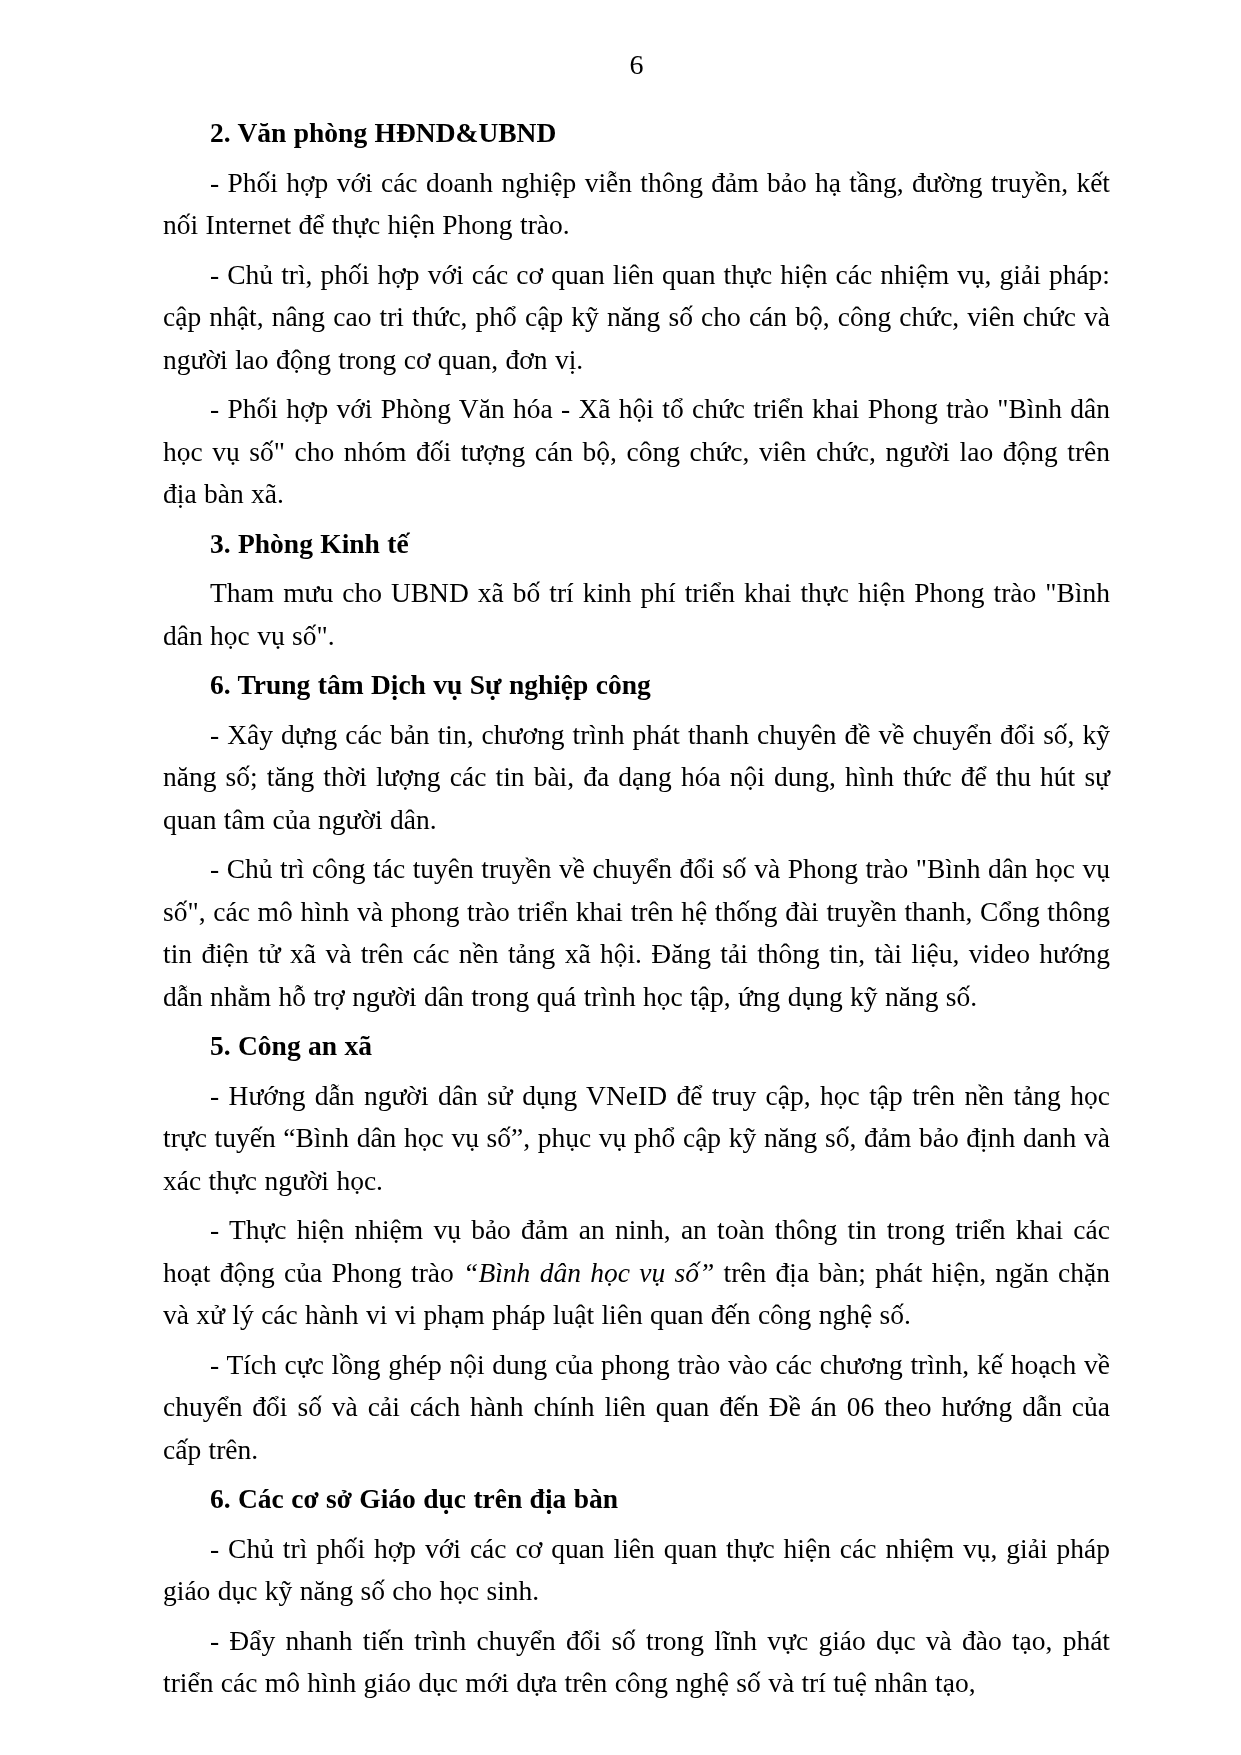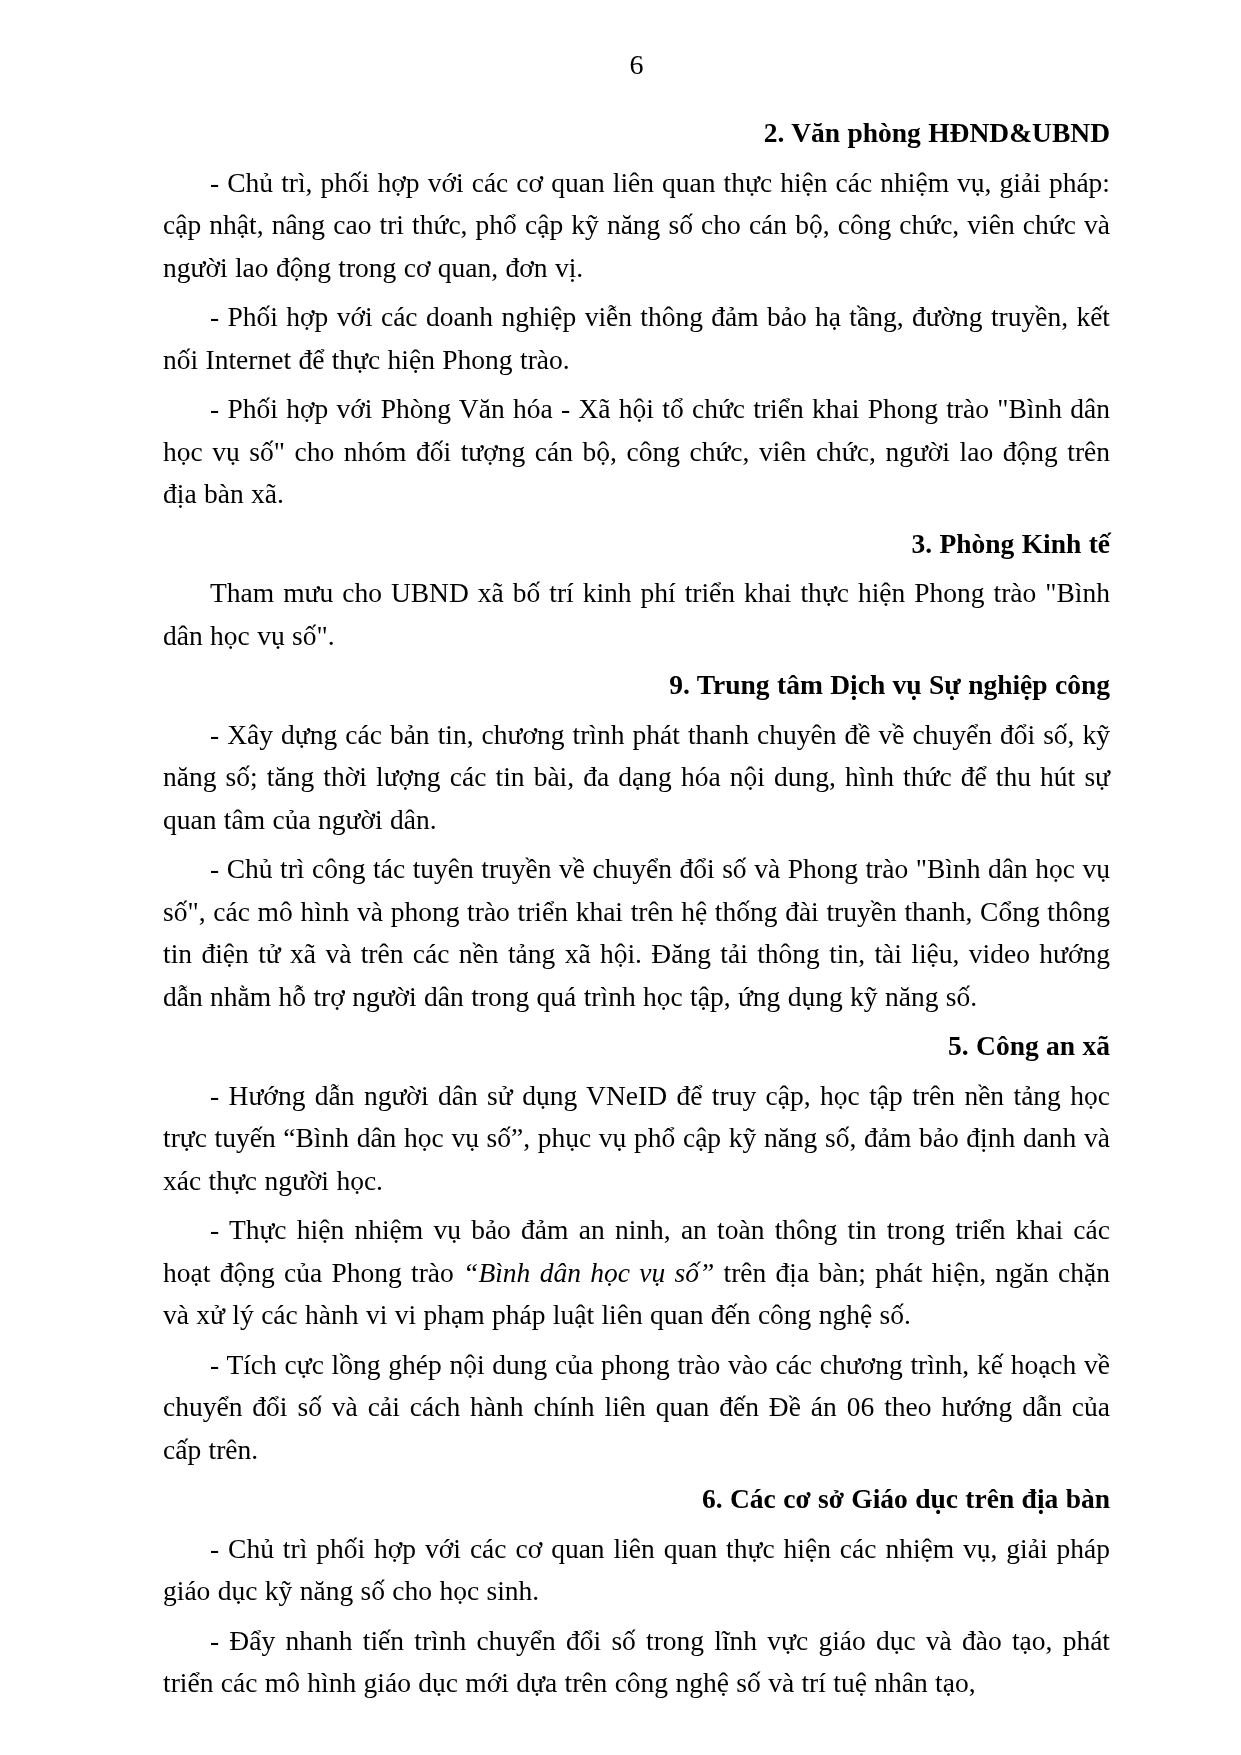--- a/index.html
+++ b/index.html
@@ -29,41 +29,41 @@
   .doc-body .block {
     font-size: 27.5px;
     line-height: 42.5px;
     text-align: justify;
     text-indent: 47px;
     margin: 0 0 7px 0;
     word-spacing: 0.5px;
   }
   .doc-body .heading {
     font-weight: bold;
-    text-align: right;
+    text-align: left;
   }
   .doc-body .italic {
     font-style: italic;
     margin-top: 8px;
   }
 </style>
 </head>
 <body>
 
 <div class="page">
   <div class="content">
     <div class="page-number">6</div>
     <div class="doc-body">
         <div class="block heading">2. Văn phòng HĐND&amp;UBND</div>
+        <div class="block"><span>- Phối hợp với các doanh nghiệp viễn thông đảm bảo hạ tầng, đường truyền, kết nối Internet để thực hiện Phong trào.</span></div>
         <div class="block"><span>- Chủ trì, phối hợp với các cơ quan liên quan thực hiện các nhiệm vụ, giải pháp: cập nhật, nâng cao tri thức, phổ cập kỹ năng số cho cán bộ, công chức, viên chức và người lao động trong cơ quan, đơn vị.</span></div>
-        <div class="block"><span>- Phối hợp với các doanh nghiệp viễn thông đảm bảo hạ tầng, đường truyền, kết nối Internet để thực hiện Phong trào.</span></div>
         <div class="block"><span>- Phối hợp với Phòng Văn hóa - Xã hội tổ chức triển khai Phong trào "Bình dân học vụ số" cho nhóm đối tượng cán bộ, công chức, viên chức, người lao động trên địa bàn xã.</span></div>
         <div class="block heading">3. Phòng Kinh tế</div>
         <div class="block"><span>Tham mưu cho UBND xã bố trí kinh phí triển khai thực hiện Phong trào "Bình dân học vụ số".</span></div>
-        <div class="block heading">9. Trung tâm Dịch vụ Sự nghiệp công</div>
+        <div class="block heading">6. Trung tâm Dịch vụ Sự nghiệp công</div>
         <div class="block"><span>- Xây dựng các bản tin, chương trình phát thanh chuyên đề về chuyển đổi số, kỹ năng số; tăng thời lượng các tin bài, đa dạng hóa nội dung, hình thức để thu hút sự quan tâm của người dân.</span></div>
         <div class="block"><span>- Chủ trì công tác tuyên truyền về chuyển đổi số và Phong trào "Bình dân học vụ số", các mô hình và phong trào triển khai trên hệ thống đài truyền thanh, Cổng thông tin điện tử xã và trên các nền tảng xã hội. Đăng tải thông tin, tài liệu, video hướng dẫn nhằm hỗ trợ người dân trong quá trình học tập, ứng dụng kỹ năng số.</span></div>
         <div class="block heading">5. Công an xã</div>
         <div class="block"><span>- Hướng dẫn người dân sử dụng VNeID để truy cập, học tập trên nền tảng học trực tuyến “Bình dân học vụ số”, phục vụ phổ cập kỹ năng số, đảm bảo định danh và xác thực người học.</span></div>
         <div class="block"><span>- Thực hiện nhiệm vụ bảo đảm an ninh, an toàn thông tin trong triển khai các hoạt động của Phong trào </span><span class="italic">“Bình dân học vụ số”</span><span> trên địa bàn; phát hiện, ngăn chặn và xử lý các hành vi vi phạm pháp luật liên quan đến công nghệ số.</span></div>
         <div class="block"><span>- Tích cực lồng ghép nội dung của phong trào vào các chương trình, kế hoạch về chuyển đổi số và cải cách hành chính liên quan đến Đề án 06 theo hướng dẫn của cấp trên.</span></div>
         <div class="block heading">6. Các cơ sở Giáo dục trên địa bàn</div>
         <div class="block"><span>- Chủ trì phối hợp với các cơ quan liên quan thực hiện các nhiệm vụ, giải pháp giáo dục kỹ năng số cho học sinh.</span></div>
         <div class="block"><span>- Đẩy nhanh tiến trình chuyển đổi số trong lĩnh vực giáo dục và đào tạo, phát triển các mô hình giáo dục mới dựa trên công nghệ số và trí tuệ nhân tạo,</span></div>
       </div>

